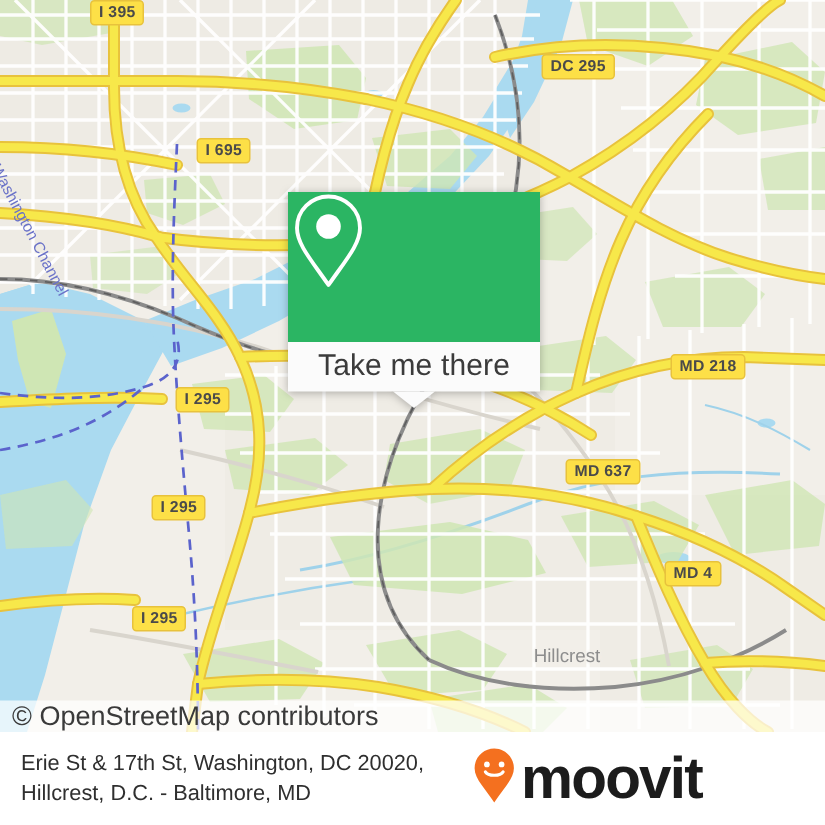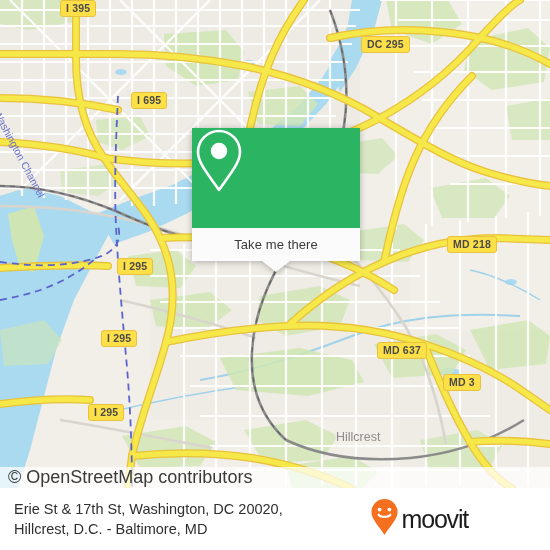--- a/index.html
+++ b/index.html
@@ -31,21 +31,21 @@
     letter-spacing: .2px;
     padding: 1px 5px 2px 5px;
     white-space: nowrap;
     line-height: 12px;
   }
   .placelbl {
     position: absolute;
     color: #8d8d8d;
     font-size: 12.5px;
     line-height: 15px;
-    text-align: left;
+    text-align: center;
     white-space: nowrap;
     text-shadow: 0 0 3px #f2efe9, 0 0 3px #f2efe9, 0 0 2px #f2efe9;
   }
   .waterlbl {
     position: absolute;
     color: #6a72c8;
     font-size: 10.5px;
     white-space: nowrap;
     transform-origin: 0 0;
   }
@@ -74,21 +74,21 @@
     background: #2bb563;
     display: flex; align-items: center; justify-content: center;
   }
   #callout-foot {
     height: 33px;
     background: #fbfbfb;
     display: flex; align-items: center; justify-content: center;
   }
   #callout-label {
     color: #3b3b3b;
-    font-size: 13px;
+    font-size: 20px;
     letter-spacing: .1px;
   }
   #callout-tip {
     position: absolute;
     left: 50%; top: 133px;
     margin-left: -14px;
     width: 0; height: 0;
     border-left: 14px solid transparent;
     border-right: 14px solid transparent;
     border-top: 11px solid #fbfbfb;
@@ -109,22 +109,22 @@
     line-height: 20px;
   }
   #footer-address div { white-space: nowrap; }
   #brand {
     display: flex; align-items: center;
     padding-right: 14px;
     gap: 3px;
   }
   #brand-word {
     color: #1c1c1c;
-    font-size: 25px;
-    font-weight: normal;
+    font-size: 39px;
+    font-weight: bold;
     letter-spacing: -1.2px;
     line-height: 31px;
   }
 </style>
 </head>
 <body>
 
 <div id="app">
 
   <div id="map">
@@ -321,22 +321,22 @@
       </g>
     </svg>
 
     <div class="rdlbl" style="left:60px;  top:0px;">I 395</div>
     <div class="rdlbl" style="left:361px; top:36px;">DC 295</div>
     <div class="rdlbl" style="left:131px; top:92px;">I 695</div>
     <div class="rdlbl" style="left:117px; top:258px;">I 295</div>
     <div class="rdlbl" style="left:101px; top:330px;">I 295</div>
     <div class="rdlbl" style="left:88px;  top:404px;">I 295</div>
     <div class="rdlbl" style="left:447px; top:236px;">MD 218</div>
-    <div class="rdlbl" style="left:377px; top:306px;margin-top:36px;">MD 637</div>
-    <div class="rdlbl" style="left:443px; top:374px;">MD 3</div>
+    <div class="rdlbl" style="left:377px; top:306px;">MD 637</div>
+    <div class="rdlbl" style="left:443px; top:374px;">MD 4</div>
     <div class="rdlbl" style="left:480px; top:451px;margin-top:44px;">MD 414</div>
 
     <div class="placelbl" style="left:336px; top:430px; width:84px;">
       <div>Hillcrest</div>
     </div>
 
     <div class="waterlbl" style="left:2px; top:108px; transform: rotate(62deg);">Washington Channel</div>
 
     <div id="callout">
       <div id="callout-head">

